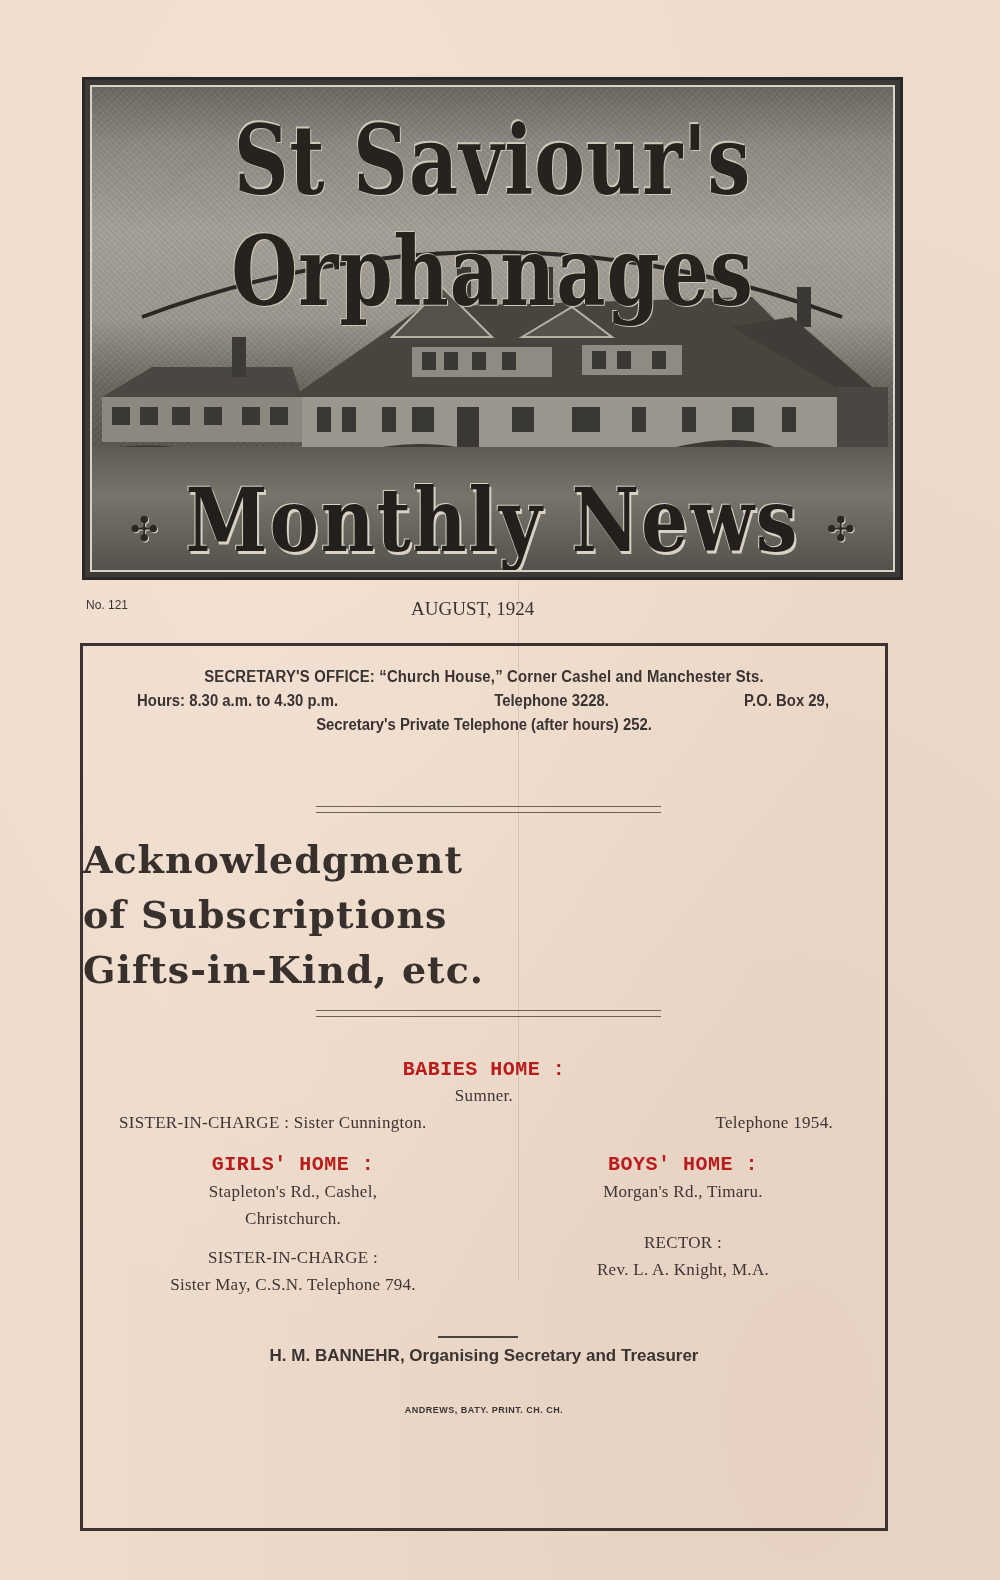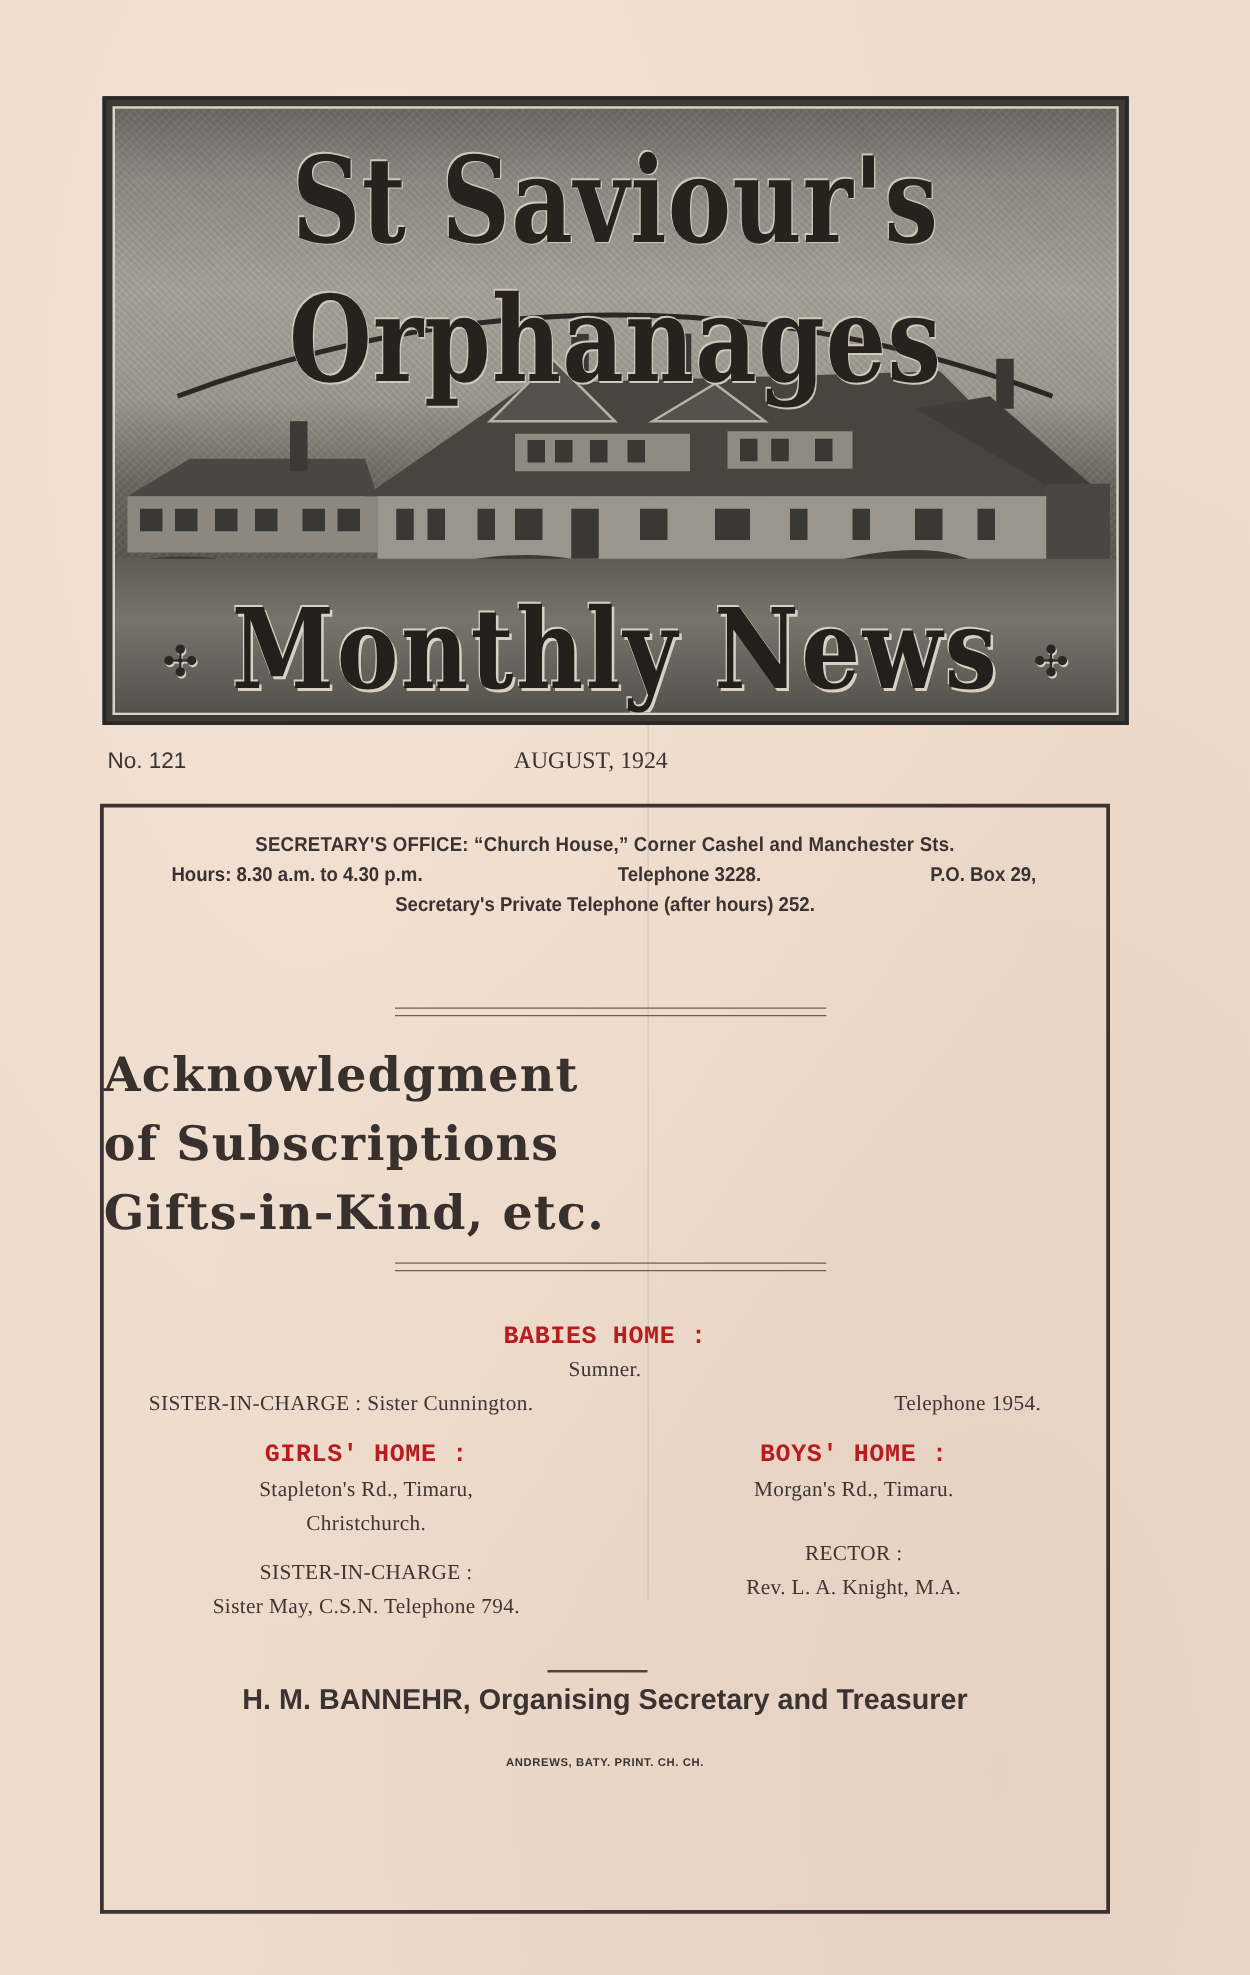--- a/index.html
+++ b/index.html
@@ -82,21 +82,21 @@
   }
   .fleuron.left { left: 38px; }
   .fleuron.right { right: 38px; }
 
   
   .issue-line {
     position: absolute; left: 86px; top: 598px; width: 800px; height: 24px;
     font-family: "Liberation Serif", serif;
     font-size: 19px; color: #3b3330;
   }
-  .issue-no { position: absolute; left: 0; top: 0; font-family: "Liberation Sans", sans-serif; font-size: 18px; }
+  .issue-no { position: absolute; left: 0; top: 0; font-family: "Liberation Sans", sans-serif; font-size: 12px; }
   .issue-date { position: absolute; left: 325px; top: 0; }
 
   
   .box {
     position: absolute; left: 80px; top: 643px; width: 808px; height: 888px;
     border-top: 3px solid #3a3331;
     border-bottom: 3px solid #3a3331;
     border-left: 3px solid #3a3331;
     border-right: 3px solid #3a3331;
     box-sizing: border-box;
@@ -161,21 +161,21 @@
 
   .rule-short {
     position: absolute; left: 355px; top: 935px; width: 80px; height: 2px;
     background: #4d4441;
   }
   .treasurer {
     position: absolute; left: 0; right: 0; top: 638px;
     text-align: center;
     font-family: "Liberation Sans", sans-serif;
     font-weight: bold;
-    font-size: 23px;
+    font-size: 17px;
     color: #3a3331;
   }
   .printer {
     position: absolute; left: 80px; width: 808px; top: 1405px;
     text-align: center;
     font-family: "Liberation Sans", sans-serif;
     font-weight: bold;
     font-size: 9px;
     letter-spacing: 0.5px;
     color: #3a3331;
@@ -285,21 +285,21 @@
   <div class="double-rule rule-bottom"></div>
 
   <div class="homes">
     <div class="babies-head sans-head">BABIES HOME :</div>
     <div class="babies-loc serif-line">Sumner.</div>
     <div class="babies-sic serif-line">SISTER-IN-CHARGE :  Sister Cunnington.</div>
     <div class="babies-tel serif-line">Telephone 1954.</div>
 
     <div class="col-left">
       <div class="sans-head">GIRLS' HOME :</div>
-      <div class="serif-line">Stapleton's Rd., Timaru,</div>
+      <div class="serif-line">Stapleton's Rd., Cashel,</div>
       <div class="serif-line">Christchurch.</div>
       <div class="gap"></div>
       <div class="serif-line">SISTER-IN-CHARGE :</div>
       <div class="serif-line">Sister May, C.S.N.   Telephone 794.</div>
     </div>
 
     <div class="col-right">
       <div class="sans-head">BOYS' HOME :</div>
       <div class="serif-line">Morgan's Rd., Timaru.</div>
       <div class="gap" style="height:24px"></div>

